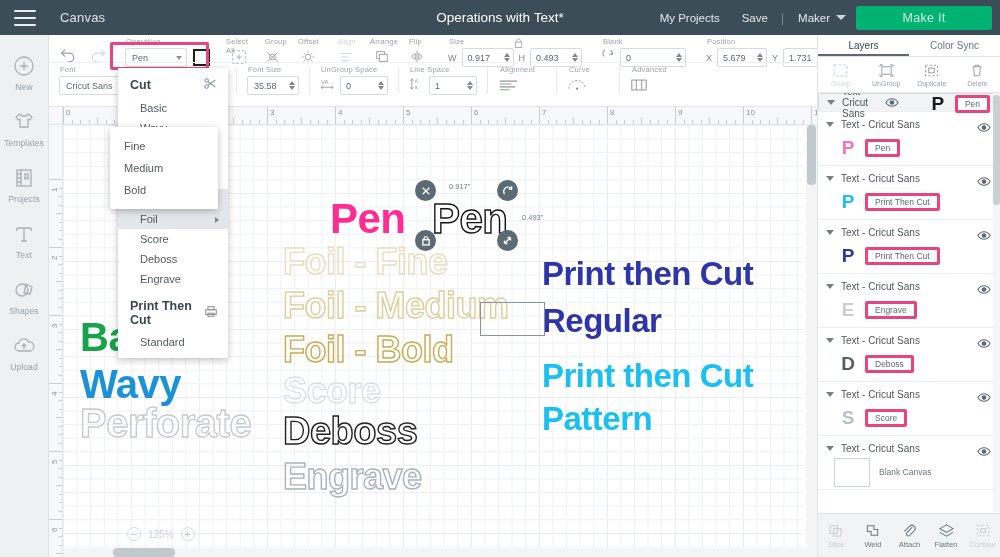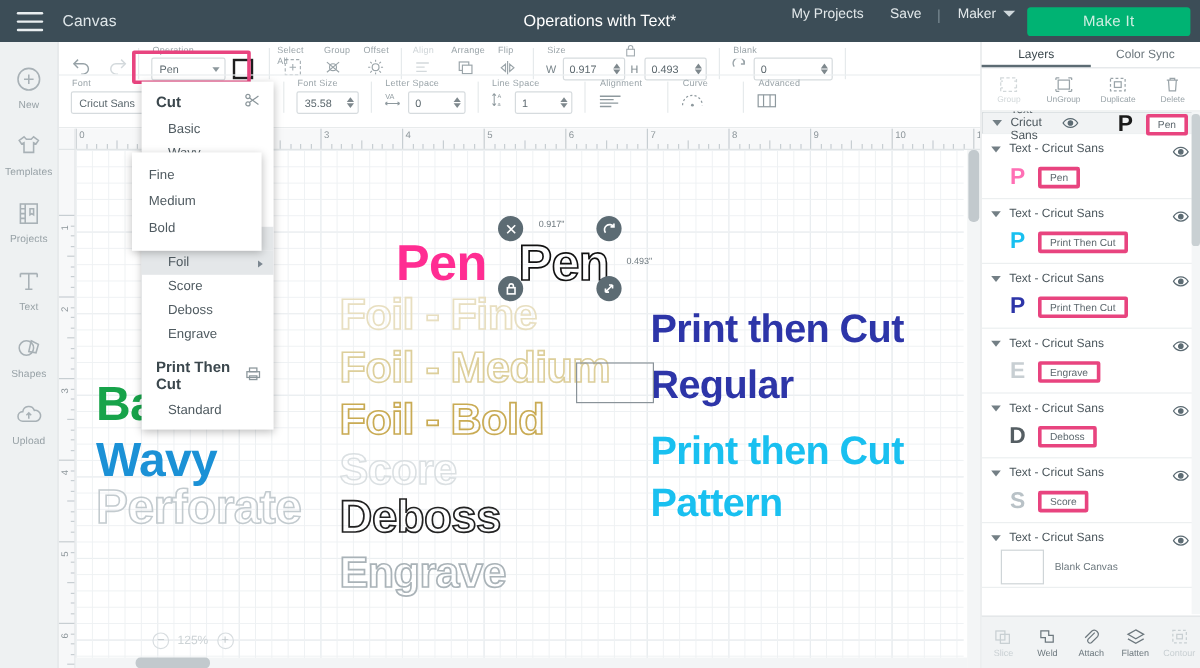--- a/index.html
+++ b/index.html
@@ -11,24 +11,24 @@
   #app { position: relative; width: 1000px; height: 557px; }
 
   
   .topbar {
     position: absolute; left: 0; top: 0; width: 1000px; height: 35px;
     background: #3c4d57; color: #fff; display: flex; align-items: center;
   }
   .hamburger { width: 22px; height: 16px; margin-left: 14px; display: flex;
     flex-direction: column; justify-content: space-between; cursor: pointer; }
   .hamburger i { display: block; height: 2px; background: #e9eef0; border-radius: 1px; }
-  .tb-canvas { margin-left: 16px; font-size: 13px; color: #dfe6e9; letter-spacing: .2px; }
+  .tb-canvas { margin-left: 24px; font-size: 13px; color: #dfe6e9; letter-spacing: .2px; }
   .tb-title { position: absolute; left: 0; right: 0; text-align: center;
     font-size: 13.5px; color: #fff; pointer-events: none; }
-  .tb-right { margin-left: auto; display: flex; align-items: flex-start; gap: 0; padding-right: 8px; }
+  .tb-right { margin-left: auto; display: flex; align-items: center; gap: 0; padding-right: 8px; }
   .tb-right span.lnk { font-size: 11.5px; color: #e3e9eb; padding: 0 11px; cursor: pointer; }
   .tb-sep { color: #7d8d95; font-size: 12px; padding: 0 2px; }
   .tb-maker { font-size: 11.5px; color: #e3e9eb; padding-left: 12px; cursor: pointer; display:flex; align-items:center; gap:6px;}
   .caret-d { width:0;height:0;border-left:5px solid transparent;border-right:5px solid transparent;border-top:5px solid #cfd8dc;}
   .makeit {
     background: #00b373; color: #cfeee2; font-size: 12.5px; border: none;
     height: 24px; width: 136px; border-radius: 3px; margin-left: 10px; cursor: pointer;
     letter-spacing: .3px;
   }
 
@@ -392,20 +392,41 @@
             <span style="flex:1">0</span>
             <span class="spin">
                 <i class="u"></i>
                 <i class="d"></i>
               </span>
           </div>
         </div>
       </div>
       <div class="vdiv"></div>
 
+      <div class="grp">
+        <span class="glab" style="left:9px;">Position</span>
+        <div class="gbody" style="gap:5px;">
+          <span class="axlab">X</span>
+          <div class="numf" style="width:50px;">
+            <span style="flex:1">5.679</span>
+            <span class="spin">
+                <i class="u"></i>
+                <i class="d"></i>
+              </span>
+          </div>
+          <span class="axlab">Y</span>
+          <div class="numf" style="width:50px;">
+            <span style="flex:1">1.731</span>
+            <span class="spin">
+                <i class="u"></i>
+                <i class="d"></i>
+              </span>
+          </div>
+        </div>
+      </div>
     </div>
 
     <div class="tb-row r2">
       <div class="grp" style="padding-left:10px;width:185px;">
         <span class="glab" style="left:11px;">Font</span>
         <div class="gbody">
           <div class="sel" style="width:167px;">
             <span>Cricut Sans</span>
             <span class="ca"></span>
           </div>
@@ -421,21 +442,21 @@
             <span class="spin">
                 <i class="u"></i>
                 <i class="d"></i>
               </span>
           </div>
         </div>
       </div>
       <div class="vdiv"></div>
 
       <div class="grp">
-        <span class="glab" style="left:9px;">Letter Space</span>
+        <span class="glab" style="left:9px;">UnGroup Space</span>
         <div class="gbody" style="gap:5px;">
           <span><svg width="15" height="14" viewBox="0 0 16 15">
                 <text x="1" y="7" font-size="6.5" fill="#8e999e" font-family="Liberation Sans">VA</text>
                 <path d="M1 11h13M1 11l2-1.5M1 11l2 1.5M14 11l-2-1.5M14 11l-2 1.5" stroke="#8e999e" stroke-width=".9" fill="none"></path>
               </svg></span>
           <div class="numf" style="width:48px;">
             <span style="flex:1">0</span>
             <span class="spin">
                 <i class="u"></i>
                 <i class="d"></i>

